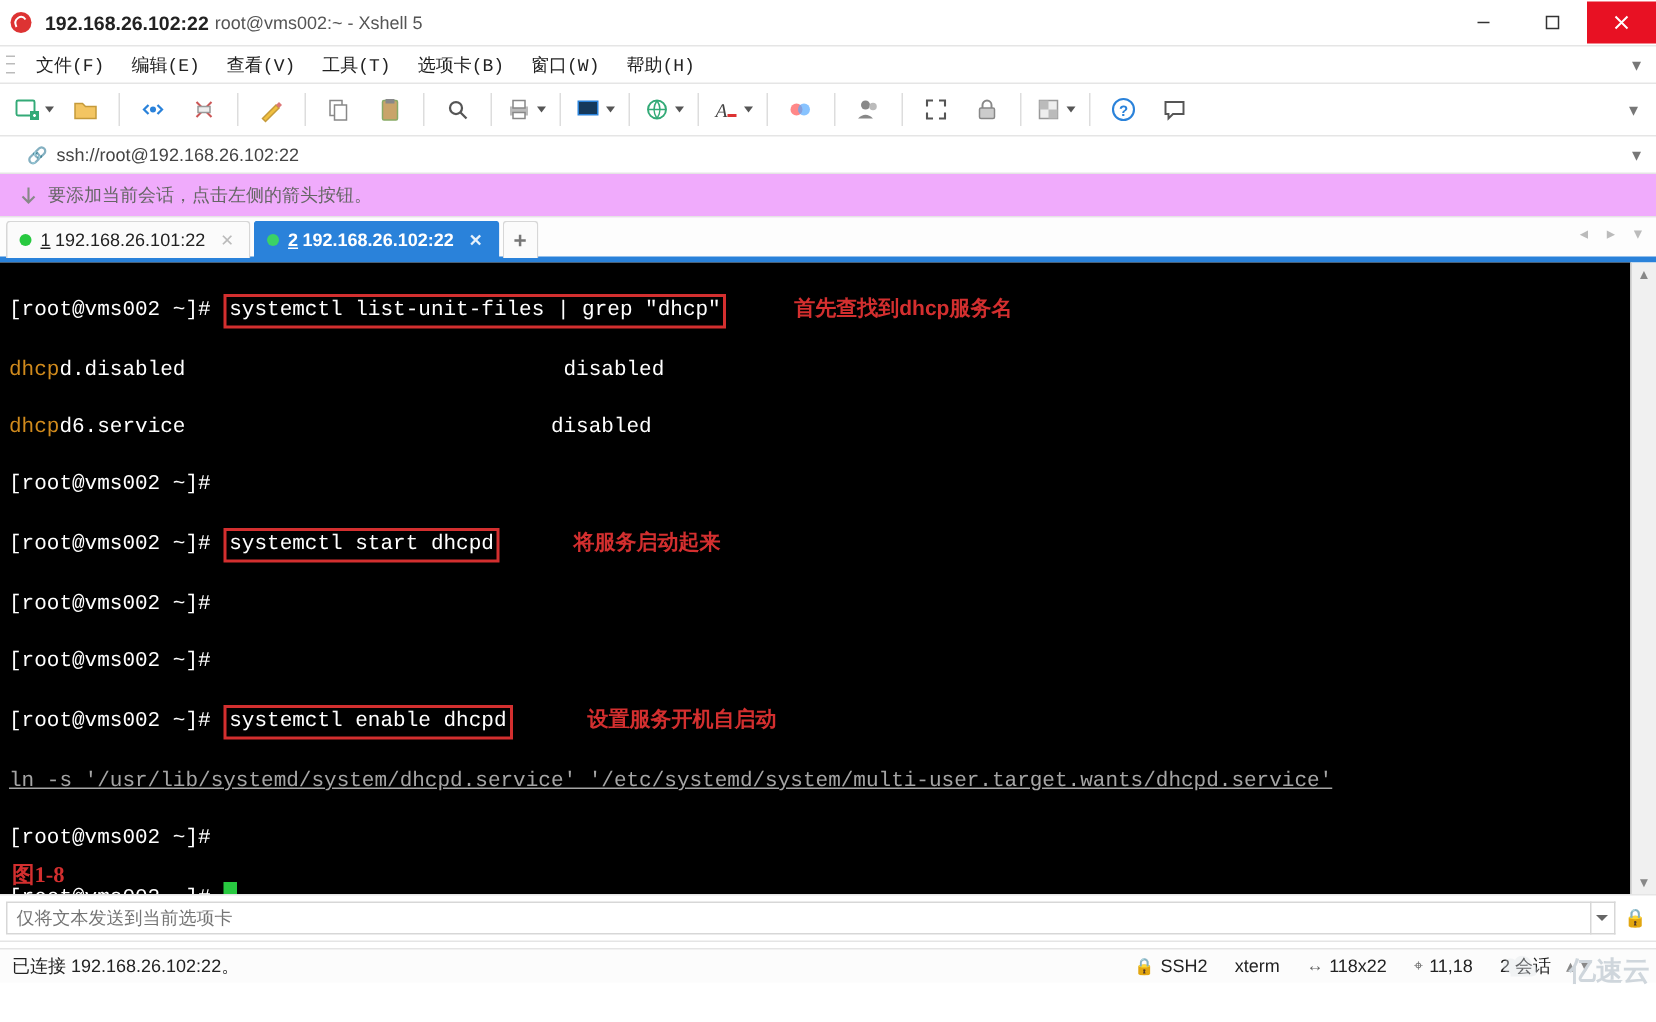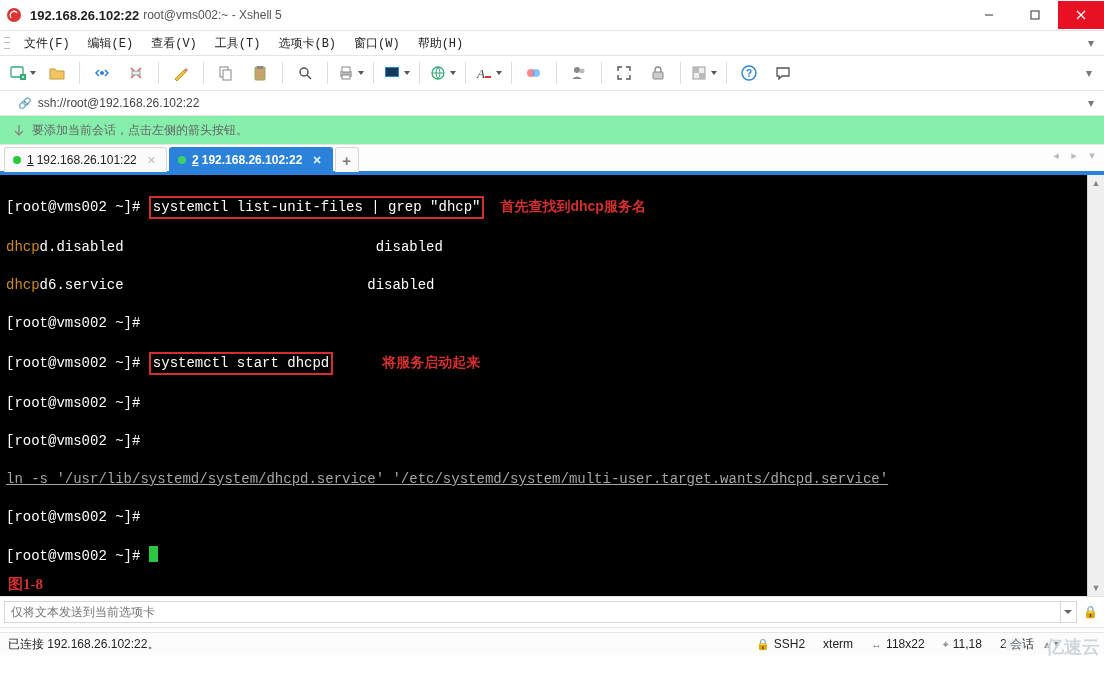--- a/index.html
+++ b/index.html
@@ -104,21 +104,21 @@
     gap: 6px;
   }
   .addressbar .grip { margin: 0 4px 0 2px; }
   .addr-icon { color: #777; font-size: 11px; }
   
   .hintbar {
     height: 28px;
     display: flex;
     align-items: center;
     padding: 0 6px;
-    background: #86efac;
+    background: #f0abfc;
     border-bottom: 1px solid #e5e5e5;
     color: #666;
     gap: 6px;
   }
   .hintbar .arrow-icon {
     width: 14px; height: 14px;
     color: #888;
   }
   
   .tabs {
@@ -210,21 +210,21 @@
     border: 2px solid #d32f2f;
     padding: 0 2px;
     display: inline-block;
   }
   .figlabel {
     position: absolute; left: 8px; bottom: 2px;
     color: #d32f2f; font-family: Liberation Serif, serif;
     font-size: 15px; font-weight: bold;
   }
   .term-row { display: flex; align-items: baseline; }
-  .ann-cell { margin-left: 16px; }
+  .ann-cell { margin-left: 45px; }
   
   .inputbar {
     height: 26px;
     display: flex;
     align-items: center;
     padding: 2px 4px;
     border-top: 1px solid #e5e5e5;
     gap: 4px;
   }
   .inputbar input {
@@ -515,20 +515,21 @@
 
 <div class="terminal-wrap">
   <div class="terminal">
 <div class="term-row"><span class="term-line"><span>[root@vms002 ~]#</span> <span class="cmd-box"><span>systemctl list-unit-files | grep "dhcp"</span></span></span><span class="ann-cell t-ann">首先查找到dhcp服务名</span></div>
 <span class="term-line"><span class="t-orange">dhcp</span><span>d.disabled</span>                              <span>disabled</span></span>
 <span class="term-line"><span class="t-orange">dhcp</span><span>d6.service</span>                             <span>disabled</span></span>
 <span class="term-line">[root@vms002 ~]#</span>
 <div class="term-row"><span class="term-line"><span>[root@vms002 ~]#</span> <span class="cmd-box"><span>systemctl start dhcpd</span></span></span><span class="ann-cell t-ann" style="margin-left:49px">将服务启动起来</span></div>
 <span class="term-line">[root@vms002 ~]#</span>
 <span class="term-line">[root@vms002 ~]#</span>
+<div class="term-row"><span class="term-line"><span>[root@vms002 ~]#</span> <span class="cmd-box"><span>systemctl enable dhcpd</span></span></span><span class="ann-cell t-ann" style="margin-left:50px">设置服务开机自启动</span></div>
 <span class="term-line t-gray">ln -s '/usr/lib/systemd/system/dhcpd.service' '/etc/systemd/system/multi-user.target.wants/dhcpd.service'</span>
 <span class="term-line">[root@vms002 ~]#</span>
 <span class="term-line"><span>[root@vms002 ~]#</span> <span class="curs"></span></span>
     <div class="figlabel">图1-8</div>
   </div>
   <div class="term-scroll">
     <div class="arrow up">▲</div>
     <div class="arrow down">▼</div>
   </div>
 </div>

